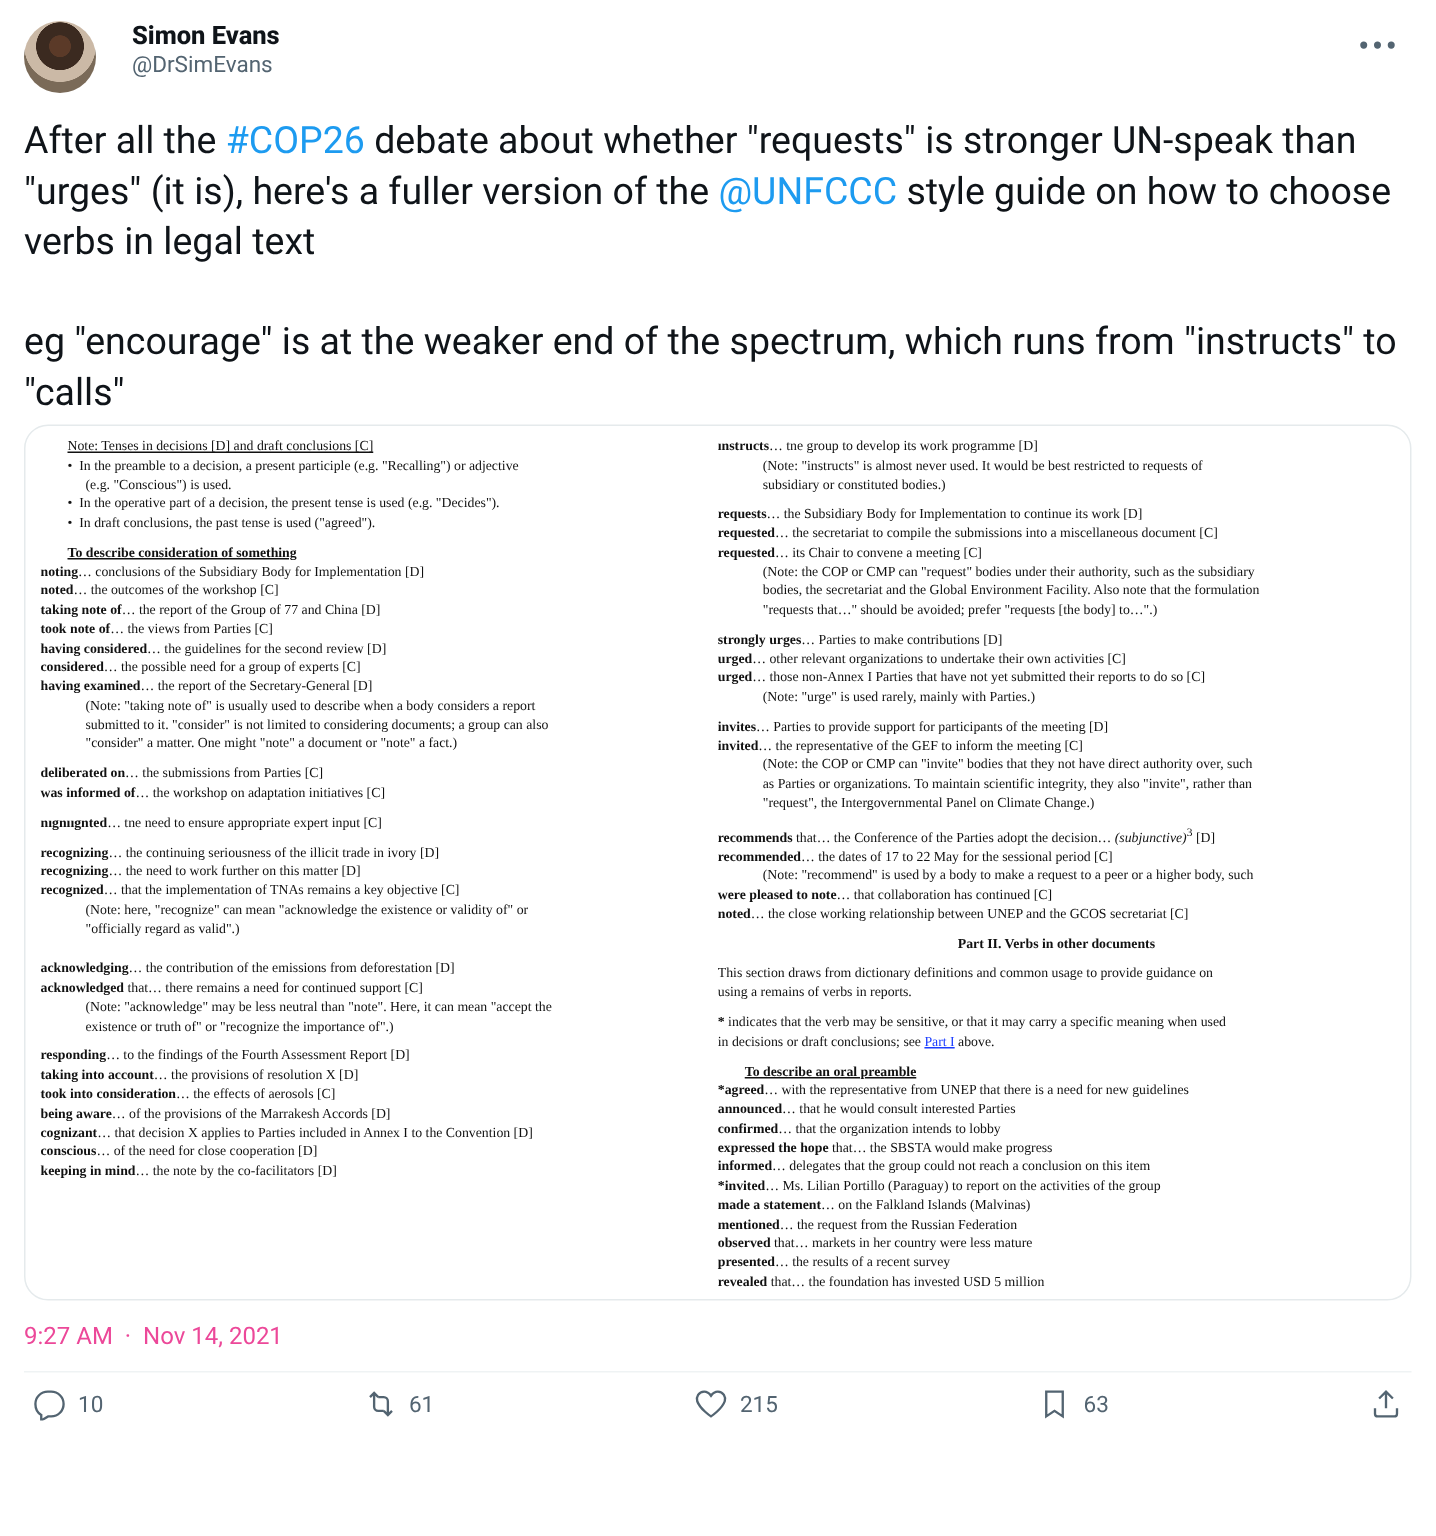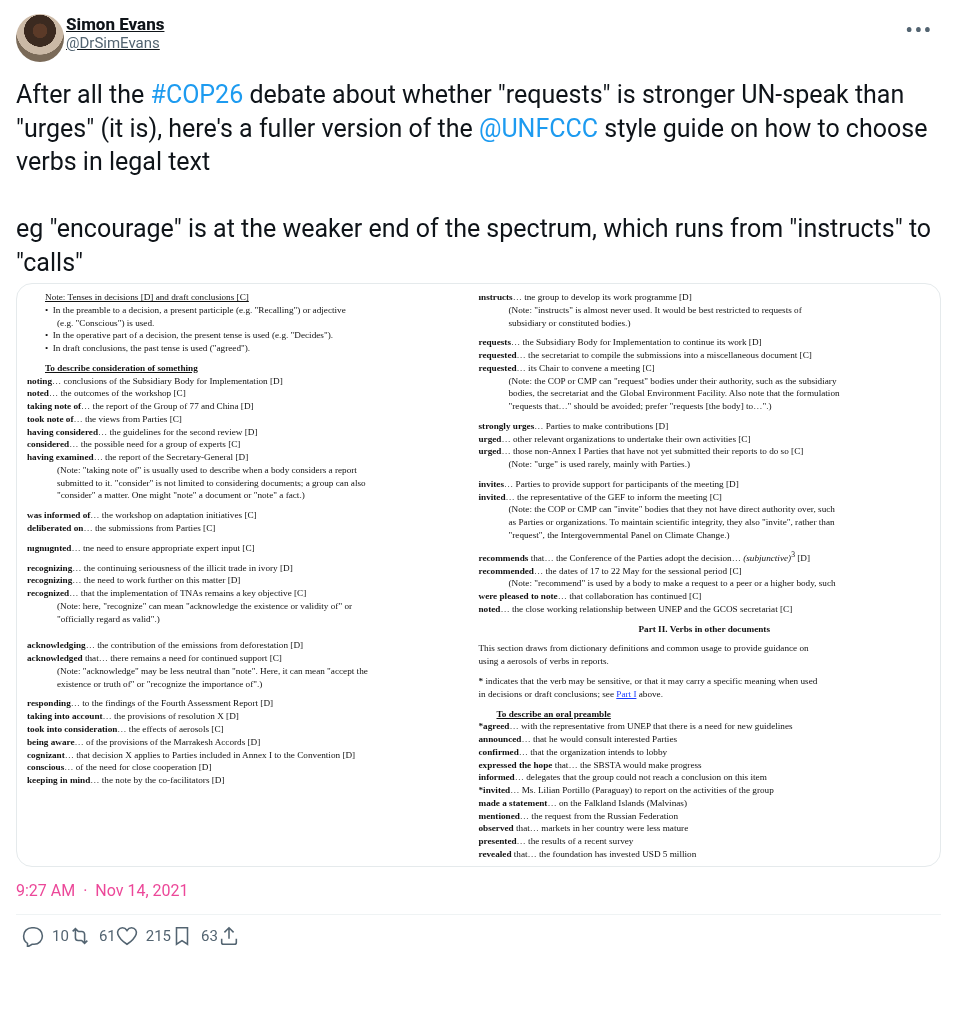--- a/index.html
+++ b/index.html
@@ -3,21 +3,21 @@
 <meta charset="utf-8">
 <style>
   * { box-sizing: border-box; margin: 0; padding: 0; }
   body {
     font-family: -apple-system, BlinkMacSystemFont, "Segoe UI", Roboto, Helvetica, Arial, sans-serif;
     background: #fff;
     color: #0f1419;
     width: 957px;
     padding: 14px 16px;
   }
-  .tweet-header { display: flex; align-items: flex-start; gap: 2px; margin-bottom: 16px; text-decoration: underline; }
+  .tweet-header { display: flex; align-items: flex-start; gap: 24px; margin-bottom: 16px; }
   .avatar {
     width: 48px; height: 48px; border-radius: 50%;
     background: radial-gradient(circle at 50% 35%, #5b3a28 0 18%, #3b2a20 19% 40%, #cbb9a6 41% 60%, #7a6a58 61% 100%);
     flex-shrink: 0;
   }
   .name-col { display: flex; flex-direction: column; flex: 1; }
   .display-name { font-weight: 800; font-size: 17px; color: #0f1419; }
   .handle { font-weight: 400; font-size: 15px; color: #536471; }
   .more { color: #536471; font-size: 20px; font-weight: 700; padding: 4px 8px; cursor: pointer; letter-spacing: 2px; }
   .tweet-text { font-size: 25px; line-height: 1.34; color: #0f1419; margin-bottom: 0; font-weight: 400; }
@@ -32,21 +32,21 @@
   .doc-col .indent1 { padding-left: 18px; }
   .doc-col .indent2 { padding-left: 30px; }
   .doc-col .u { text-decoration: underline; }
   .doc-col .b { font-weight: 700; }
   .doc-col .gap { height: 6px; }
   .doc-col .center { text-align: center; }
   .doc-link { color: #1a3cff; text-decoration: underline; }
   .meta { color: #ec4899; font-size: 16px; margin-top: 14px; }
   .meta .sep { padding: 0 4px; }
   .divider { border-top: 1px solid #eff3f4; margin: 14px 0 6px 0; }
-  .actions { display: flex; align-items: center; padding: 4px 6px 0 6px; color: #536471; }
+  .actions { display: flex; align-items: center; justify-content: space-between; padding: 4px 6px 0 6px; color: #536471; }
   .action { display: flex; align-items: center; gap: 8px; font-size: 15px; cursor: pointer; }
   .action svg { width: 22px; height: 22px; fill: none; stroke: #536471; stroke-width: 1.7; }
   .dot { display:inline-block; }
 </style>
 </head>
 <body>
 
 <div class="tweet-header">
   <div class="avatar"></div>
   <div class="name-col">
@@ -73,22 +73,22 @@
       <div class="doc-line "><span class="b">noted</span>… the outcomes of the workshop [C]</div>
       <div class="doc-line "><span class="b">taking note of</span>… the report of the Group of 77 and China [D]</div>
       <div class="doc-line "><span class="b">took note of</span>… the views from Parties [C]</div>
       <div class="doc-line "><span class="b">having considered</span>… the guidelines for the second review [D]</div>
       <div class="doc-line "><span class="b">considered</span>… the possible need for a group of experts [C]</div>
       <div class="doc-line "><span class="b">having examined</span>… the report of the Secretary-General [D]</div>
       <div class="doc-line indent2">(Note:  "taking note of" is usually used to describe when a body considers a report</div>
       <div class="doc-line indent2">submitted to it.  "consider" is not limited to considering documents; a group can also</div>
       <div class="doc-line indent2">"consider" a matter.  One might "note" a document or "note" a fact.)</div>
       <div class="doc-line gap"></div>
+      <div class="doc-line "><span class="b">deliberated on</span>… the submissions from Parties [C]</div>
       <div class="doc-line "><span class="b">was informed of</span>… the workshop on adaptation initiatives [C]</div>
-      <div class="doc-line "><span class="b">deliberated on</span>… the submissions from Parties [C]</div>
       <div class="doc-line gap"></div>
       <div class="doc-line "><span class="b">nıgnııgnted</span>… tne need to ensure appropriate expert input [C]</div>
       <div class="doc-line gap"></div>
       <div class="doc-line "><span class="b">recognizing</span>… the continuing seriousness of the illicit trade in ivory [D]</div>
       <div class="doc-line "><span class="b">recognizing</span>… the need to work further on this matter [D]</div>
       <div class="doc-line "><span class="b">recognized</span>… that the implementation of TNAs remains a key objective [C]</div>
       <div class="doc-line indent2">(Note:  here, "recognize" can mean "acknowledge the existence or validity of" or</div>
       <div class="doc-line indent2">"officially regard as valid".)</div>
       <div class="doc-line gap"></div>
       <div class="doc-line gap"></div>
@@ -130,21 +130,21 @@
       <div class="doc-line gap"></div>
       <div class="doc-line "><span class="b">recommends</span> that… the Conference of the Parties adopt the decision… <i>(subjunctive)</i><sup>3</sup> [D]</div>
       <div class="doc-line "><span class="b">recommended</span>… the dates of 17 to 22 May for the sessional period [C]</div>
       <div class="doc-line indent2">(Note:  "recommend" is used by a body to make a request to a peer or a higher body, such</div>
       <div class="doc-line "><span class="b">were pleased to note</span>… that collaboration has continued [C]</div>
       <div class="doc-line "><span class="b">noted</span>… the close working relationship between UNEP and the GCOS secretariat [C]</div>
       <div class="doc-line gap"></div>
       <div class="doc-line center"><span class="b">Part II.  Verbs in other documents</span></div>
       <div class="doc-line gap"></div>
       <div class="doc-line ">This section draws from dictionary definitions and common usage to provide guidance on</div>
-      <div class="doc-line ">using a aerosols of verbs in reports.</div>
+      <div class="doc-line ">using a remains of verbs in reports.</div>
       <div class="doc-line gap"></div>
       <div class="doc-line "><span class="b">*</span> indicates that the verb may be sensitive, or that it may carry a specific meaning when used</div>
       <div class="doc-line ">in decisions or draft conclusions; see <span class="doc-link">Part I</span> above.</div>
       <div class="doc-line gap"></div>
       <div class="doc-line indent1"><span class="u b">To describe an oral preamble</span></div>
       <div class="doc-line "><span class="b">*agreed</span>… with the representative from UNEP that there is a need for new guidelines</div>
       <div class="doc-line "><span class="b">announced</span>… that he would consult interested Parties</div>
       <div class="doc-line "><span class="b">confirmed</span>… that the organization intends to lobby</div>
       <div class="doc-line "><span class="b">expressed the hope</span> that… the SBSTA would make progress</div>
       <div class="doc-line "><span class="b">informed</span>… delegates that the group could not reach a conclusion on this item</div>

